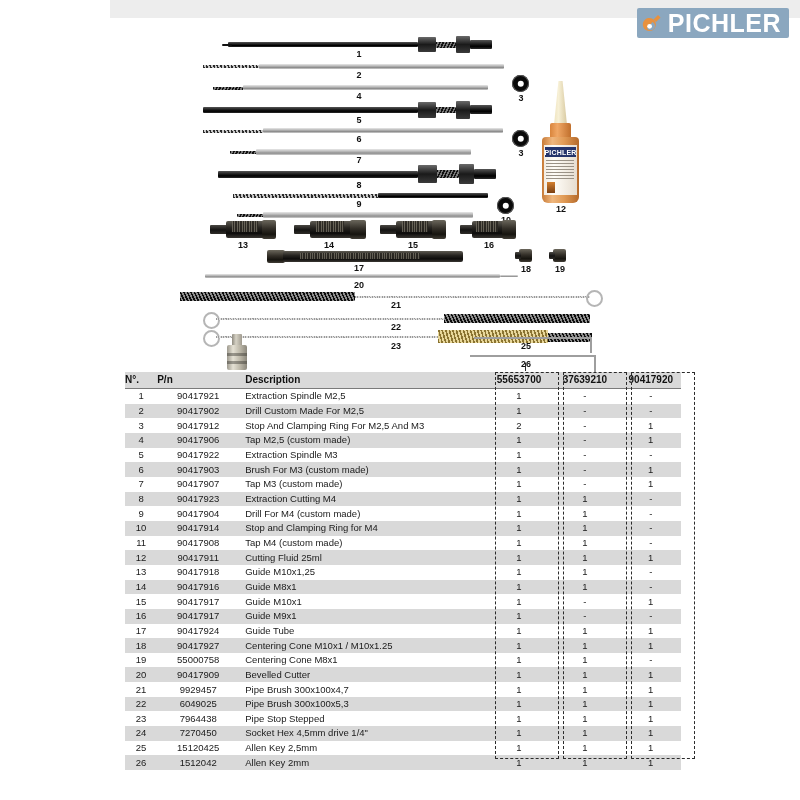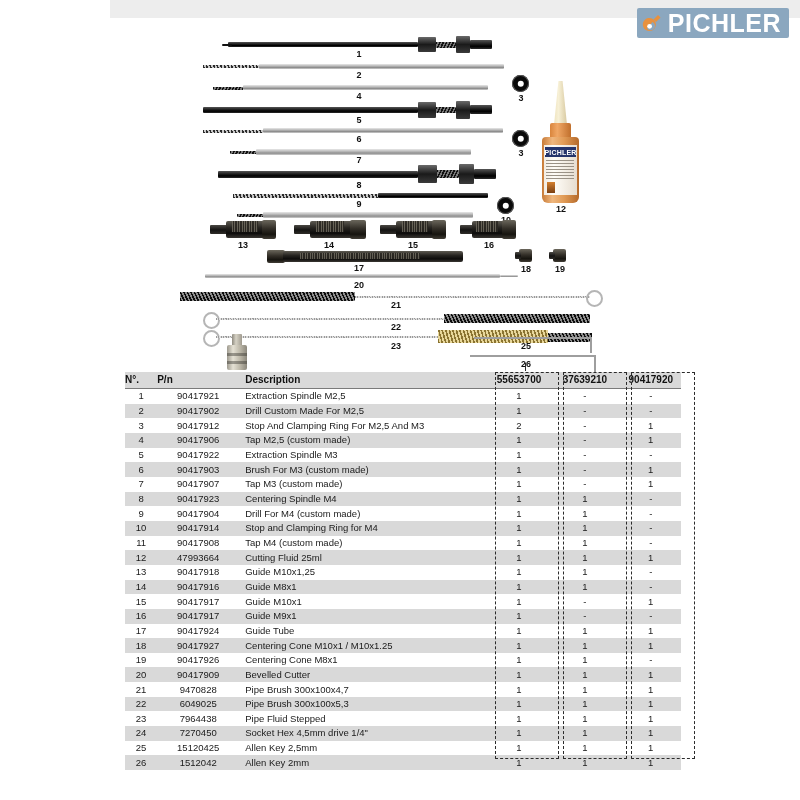--- a/index.html
+++ b/index.html
@@ -477,21 +477,21 @@
             <td class="c-gap"></td>
             <td class="c-qty">1</td>
             <td class="c-gap"></td>
             <td class="c-qty">-</td>
             <td class="c-gap"></td>
             <td class="c-qty">1</td>
           </tr>
           <tr class="even">
             <td class="c-no">8</td>
             <td class="c-pn">90417923</td>
-            <td class="c-desc">Centering Spindle M4</td>
+            <td class="c-desc">Extraction Cutting M4</td>
             <td class="c-gap"></td>
             <td class="c-qty">1</td>
             <td class="c-gap"></td>
             <td class="c-qty">1</td>
             <td class="c-gap"></td>
             <td class="c-qty">-</td>
           </tr>
           <tr class="odd">
             <td class="c-no">9</td>
             <td class="c-pn">90417904</td>
@@ -520,21 +520,21 @@
             <td class="c-desc">Tap M4 (custom made)</td>
             <td class="c-gap"></td>
             <td class="c-qty">1</td>
             <td class="c-gap"></td>
             <td class="c-qty">1</td>
             <td class="c-gap"></td>
             <td class="c-qty">-</td>
           </tr>
           <tr class="even">
             <td class="c-no">12</td>
-            <td class="c-pn">47993664</td>
+            <td class="c-pn">90417911</td>
             <td class="c-desc">Cutting Fluid 25ml</td>
             <td class="c-gap"></td>
             <td class="c-qty">1</td>
             <td class="c-gap"></td>
             <td class="c-qty">1</td>
             <td class="c-gap"></td>
             <td class="c-qty">1</td>
           </tr>
           <tr class="odd">
             <td class="c-no">13</td>
@@ -597,21 +597,21 @@
             <td class="c-desc">Centering Cone M10x1 / M10x1.25</td>
             <td class="c-gap"></td>
             <td class="c-qty">1</td>
             <td class="c-gap"></td>
             <td class="c-qty">1</td>
             <td class="c-gap"></td>
             <td class="c-qty">1</td>
           </tr>
           <tr class="odd">
             <td class="c-no">19</td>
-            <td class="c-pn">90417926</td>
+            <td class="c-pn">55000758</td>
             <td class="c-desc">Centering Cone M8x1</td>
             <td class="c-gap"></td>
             <td class="c-qty">1</td>
             <td class="c-gap"></td>
             <td class="c-qty">1</td>
             <td class="c-gap"></td>
             <td class="c-qty">-</td>
           </tr>
           <tr class="even">
             <td class="c-no">20</td>
@@ -619,21 +619,21 @@
             <td class="c-desc">Bevelled Cutter</td>
             <td class="c-gap"></td>
             <td class="c-qty">1</td>
             <td class="c-gap"></td>
             <td class="c-qty">1</td>
             <td class="c-gap"></td>
             <td class="c-qty">1</td>
           </tr>
           <tr class="odd">
             <td class="c-no">21</td>
-            <td class="c-pn">9470828</td>
+            <td class="c-pn">9929457</td>
             <td class="c-desc">Pipe Brush 300x100x4,7</td>
             <td class="c-gap"></td>
             <td class="c-qty">1</td>
             <td class="c-gap"></td>
             <td class="c-qty">1</td>
             <td class="c-gap"></td>
             <td class="c-qty">1</td>
           </tr>
           <tr class="even">
             <td class="c-no">22</td>
@@ -642,21 +642,21 @@
             <td class="c-gap"></td>
             <td class="c-qty">1</td>
             <td class="c-gap"></td>
             <td class="c-qty">1</td>
             <td class="c-gap"></td>
             <td class="c-qty">1</td>
           </tr>
           <tr class="odd">
             <td class="c-no">23</td>
             <td class="c-pn">7964438</td>
-            <td class="c-desc">Pipe Fluid Stepped</td>
+            <td class="c-desc">Pipe Stop Stepped</td>
             <td class="c-gap"></td>
             <td class="c-qty">1</td>
             <td class="c-gap"></td>
             <td class="c-qty">1</td>
             <td class="c-gap"></td>
             <td class="c-qty">1</td>
           </tr>
           <tr class="even">
             <td class="c-no">24</td>
             <td class="c-pn">7270450</td>

